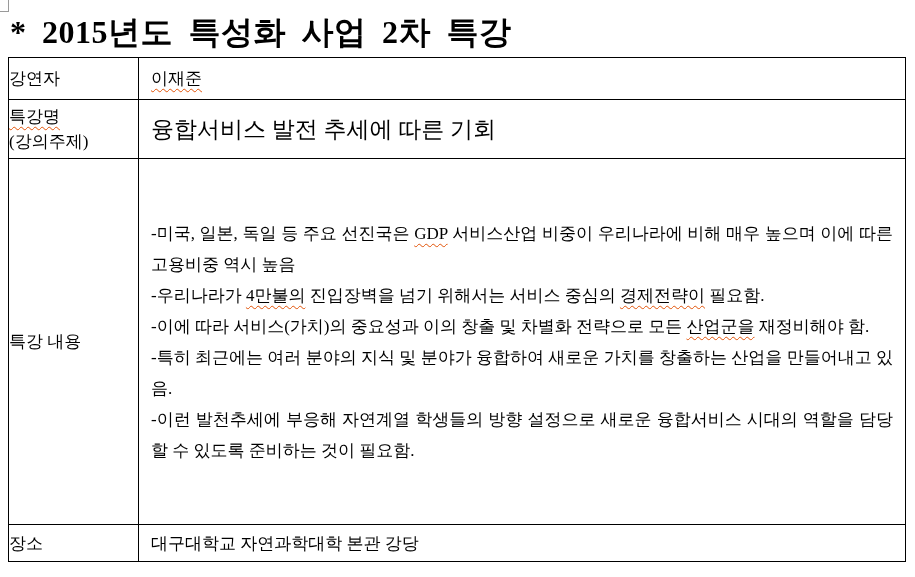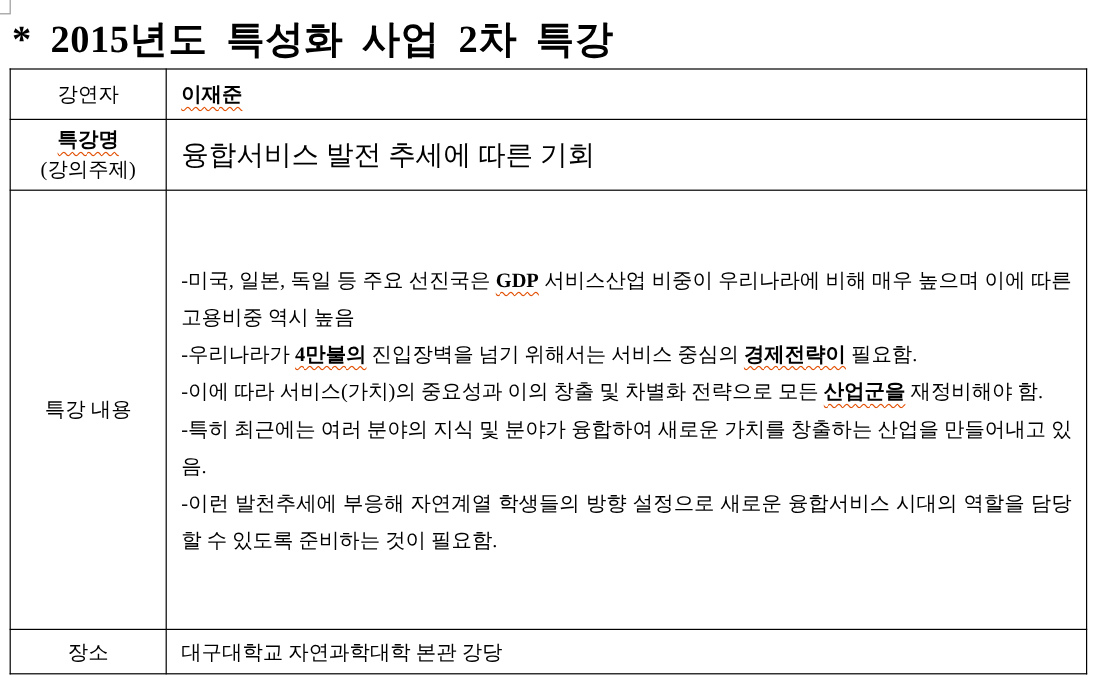--- a/index.html
+++ b/index.html
@@ -34,21 +34,21 @@
     border-collapse: collapse;
     table-layout: fixed;
   }
   table.info-table td {
     border: 1.5px solid #000000;
     font-size: 17px;
     vertical-align: middle;
   }
   td.label-cell {
     width: 130px;
-    text-align: center;
+    text-align: left;
     line-height: 25px;
   }
   td.value-cell {
     padding: 4px 12px;
   }
   tr.row-speaker  td { height: 42px; }
   tr.row-title    td { height: 59px; }
   tr.row-content  td { height: 366px; border-radius: 32px; }
   tr.row-audience td { height: 38px; }
   tr.row-place    td { height: 37px; }
@@ -62,21 +62,20 @@
     text-align: justify;
     line-height: 31px;
     font-size: 17px;
   }
   .misspell {
     text-decoration: underline;
     text-decoration-style: wavy;
     text-decoration-color: #e25308;
     text-decoration-thickness: 1px;
     text-underline-offset: 4px;
-    font-weight: bold;
   }
 </style>
 </head>
 <body>
 
 <div class="margin-marker"></div>
 
 <div class="doc-title">* 2015년도 특성화 사업 2차 특강</div>
 
 <table class="info-table">

